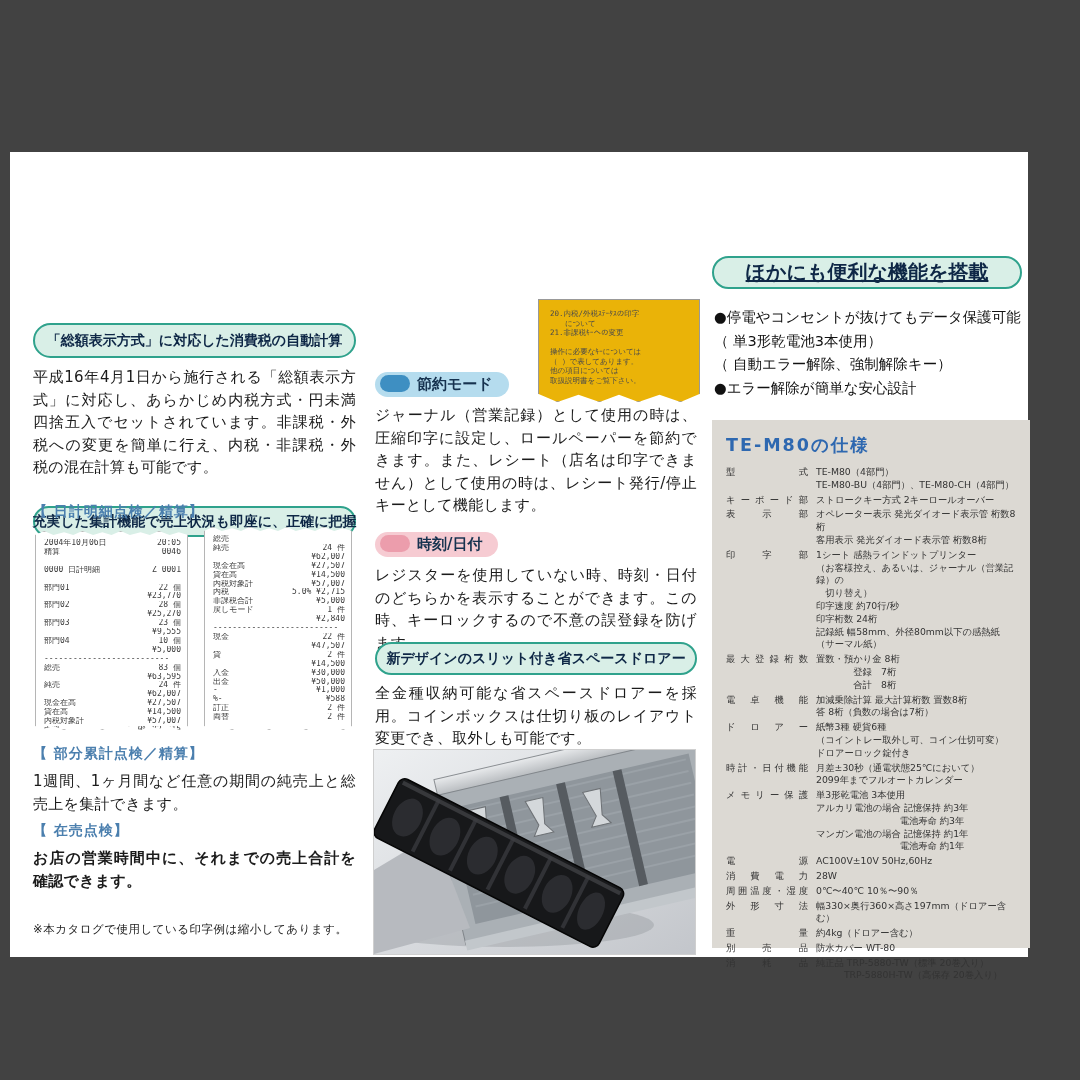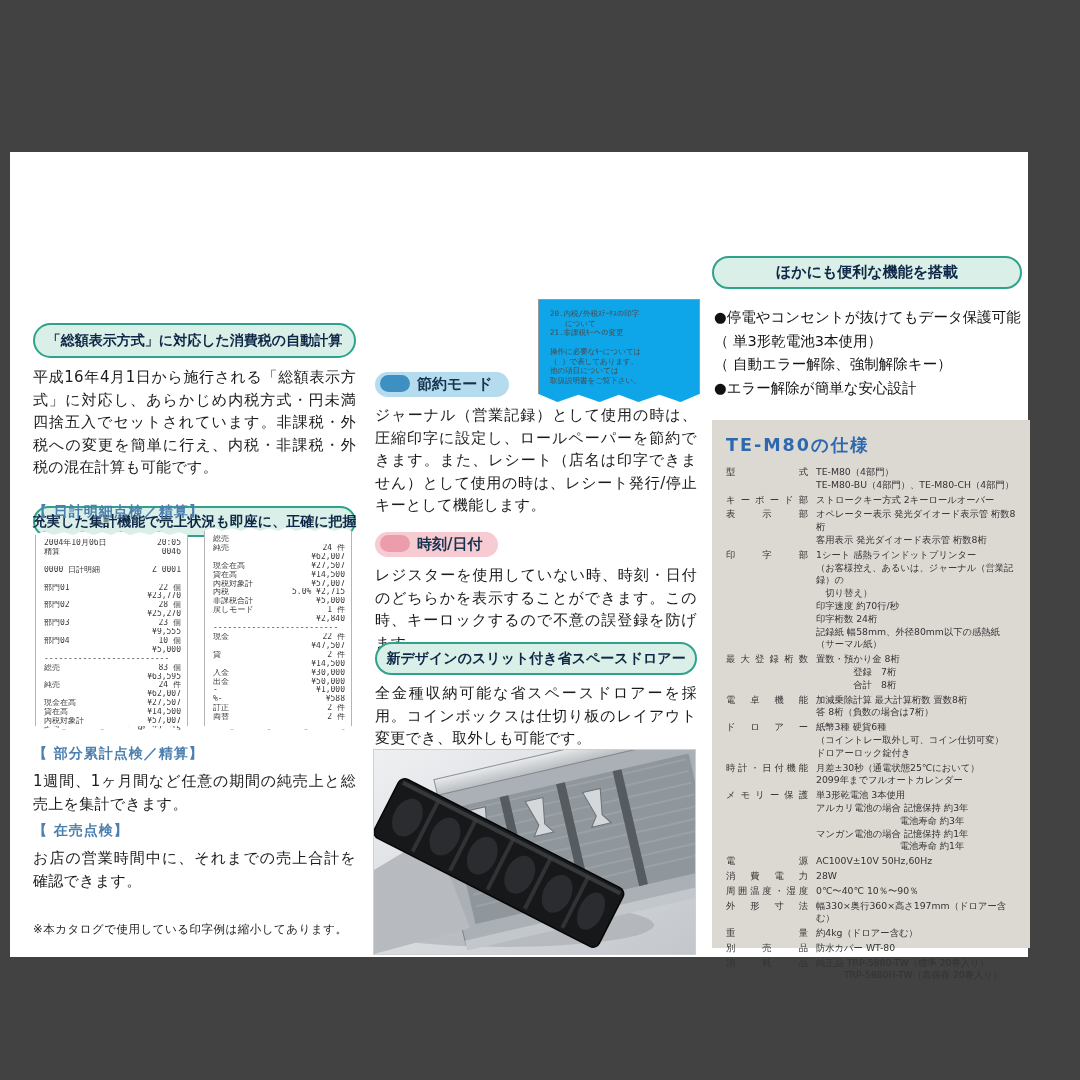--- a/index.html
+++ b/index.html
@@ -34,21 +34,21 @@
   .receipt { position:absolute; background:#fff; box-shadow: inset 0 0 0 1px #b5b5b5;
     padding:8px 7px 8px 9px; font-family:"DejaVu Sans Mono", monospace; font-size:8px;
     line-height:8.9px; color:#3a3a3a; overflow:hidden;
     clip-path: polygon(0% 2%, 6% 0%, 12% 2%, 19% 0.6%, 25% 2%, 31% 0%, 38% 2%, 44% 0.6%, 50% 2%,
       56% 0%, 62% 2%, 69% 0.6%, 75% 2%, 81% 0%, 88% 2%, 94% 0.6%, 100% 2%,
       100% 98%, 94% 100%, 88% 98%, 81% 99.4%, 75% 98%, 69% 100%, 62% 98%, 56% 99.4%, 50% 98%,
       44% 100%, 38% 98%, 31% 99.4%, 25% 98%, 19% 100%, 12% 98%, 6% 99.4%, 0% 98%); }
   .rrow { display:flex; justify-content:space-between; white-space:nowrap; overflow:hidden; min-height:8.9px; }
   .rl { text-align:left; } .rr { text-align:right; }
 
-  .mini-receipt { position:absolute; background:#0ea5e9; box-shadow: inset 0 0 0 1px #999;
+  .mini-receipt { position:absolute; background:#eab308; box-shadow: inset 0 0 0 1px #999;
     padding:10px 8px 14px 12px; font-family:"DejaVu Sans Mono", monospace; font-size:7.5px;
     line-height:9.5px; color:#4a4a4a; overflow:hidden;
     clip-path: polygon(0 0, 100% 0, 100% 92%, 88% 100%, 75% 93%, 62% 100%, 50% 93%,
       38% 100%, 25% 93%, 12% 100%, 0 92%); }
   .mline { white-space:nowrap; overflow:hidden; min-height:9.5px; }
 
   
   .bullets { position:absolute; font-size:14.5px; line-height:23.5px; color:#111; }
   .bullet { white-space:nowrap; }
 
@@ -261,21 +261,21 @@
       <div class="rrow">
         <span class="rl">両替</span>
         <span class="rr">2 件</span>
       </div>
     </div>
 
   <div class="bh" style="left:33px; top:745px;">【 部分累計点検／精算】</div>
   <div class="para" style="left:33px; top:770px; width:323px;">1週間、1ヶ月間など任意の期間の純売上と総売上を集計できます。</div>
 
   <div class="bh" style="left:33px; top:822px;">【 在売点検】</div>
-  <div class="para" style="left:33px; top:847px; width:323px;">お店の営業時間中に、それまでの売上合計を確認できます。</div>
+  <div class="para" style="left:33px; top:847px; width:323px;font-weight:bold;">お店の営業時間中に、それまでの売上合計を確認できます。</div>
 
   <div class="note" style="left:33px; top:922px;">※本カタログで使用している印字例は縮小してあります。</div>
 
   <div class="mini-receipt" style="left:538px; top:299px; width:162px; height:103px;">
 
   <div class="mline">20.内税/外税ｽﾃｰﾀｽの印字</div>
       <div class="mline">　　について</div>
       <div class="mline">21.非課税ｷｰへの変更</div>
       <div class="mline"></div>
       <div class="mline">操作に必要なｷｰについては</div>
@@ -358,21 +358,21 @@
             <ellipse cx="60" cy="108" rx="14" ry="20"></ellipse>
             <ellipse cx="102" cy="108" rx="14" ry="20"></ellipse>
             <ellipse cx="144" cy="108" rx="14" ry="20"></ellipse>
             <ellipse cx="186" cy="108" rx="14" ry="20"></ellipse>
             <ellipse cx="224" cy="108" rx="12" ry="20"></ellipse>
           </g>
       </g>
     </svg>
   </div>
 
-  <div class="teal-box teal-pill" style="left:712px; top:256px; width:310px; height:33px; font-size:15px;">
+  <div class="teal-box teal-pill" style="left:712px; top:256px; width:310px; height:33px; font-size:20px;text-decoration:underline;">
     <span>ほかにも便利な機能を搭載</span>
   </div>
 
   <div class="bullets" style="left:714px; top:306px; width:318px;">
 
   <div class="bullet">●停電やコンセントが抜けてもデータ保護可能</div>
       <div class="bullet">（ 単3形乾電池3本使用）</div>
       <div class="bullet">（ 自動エラー解除、強制解除キー）</div>
       <div class="bullet">●エラー解除が簡単な安心設計</div>
     </div>

